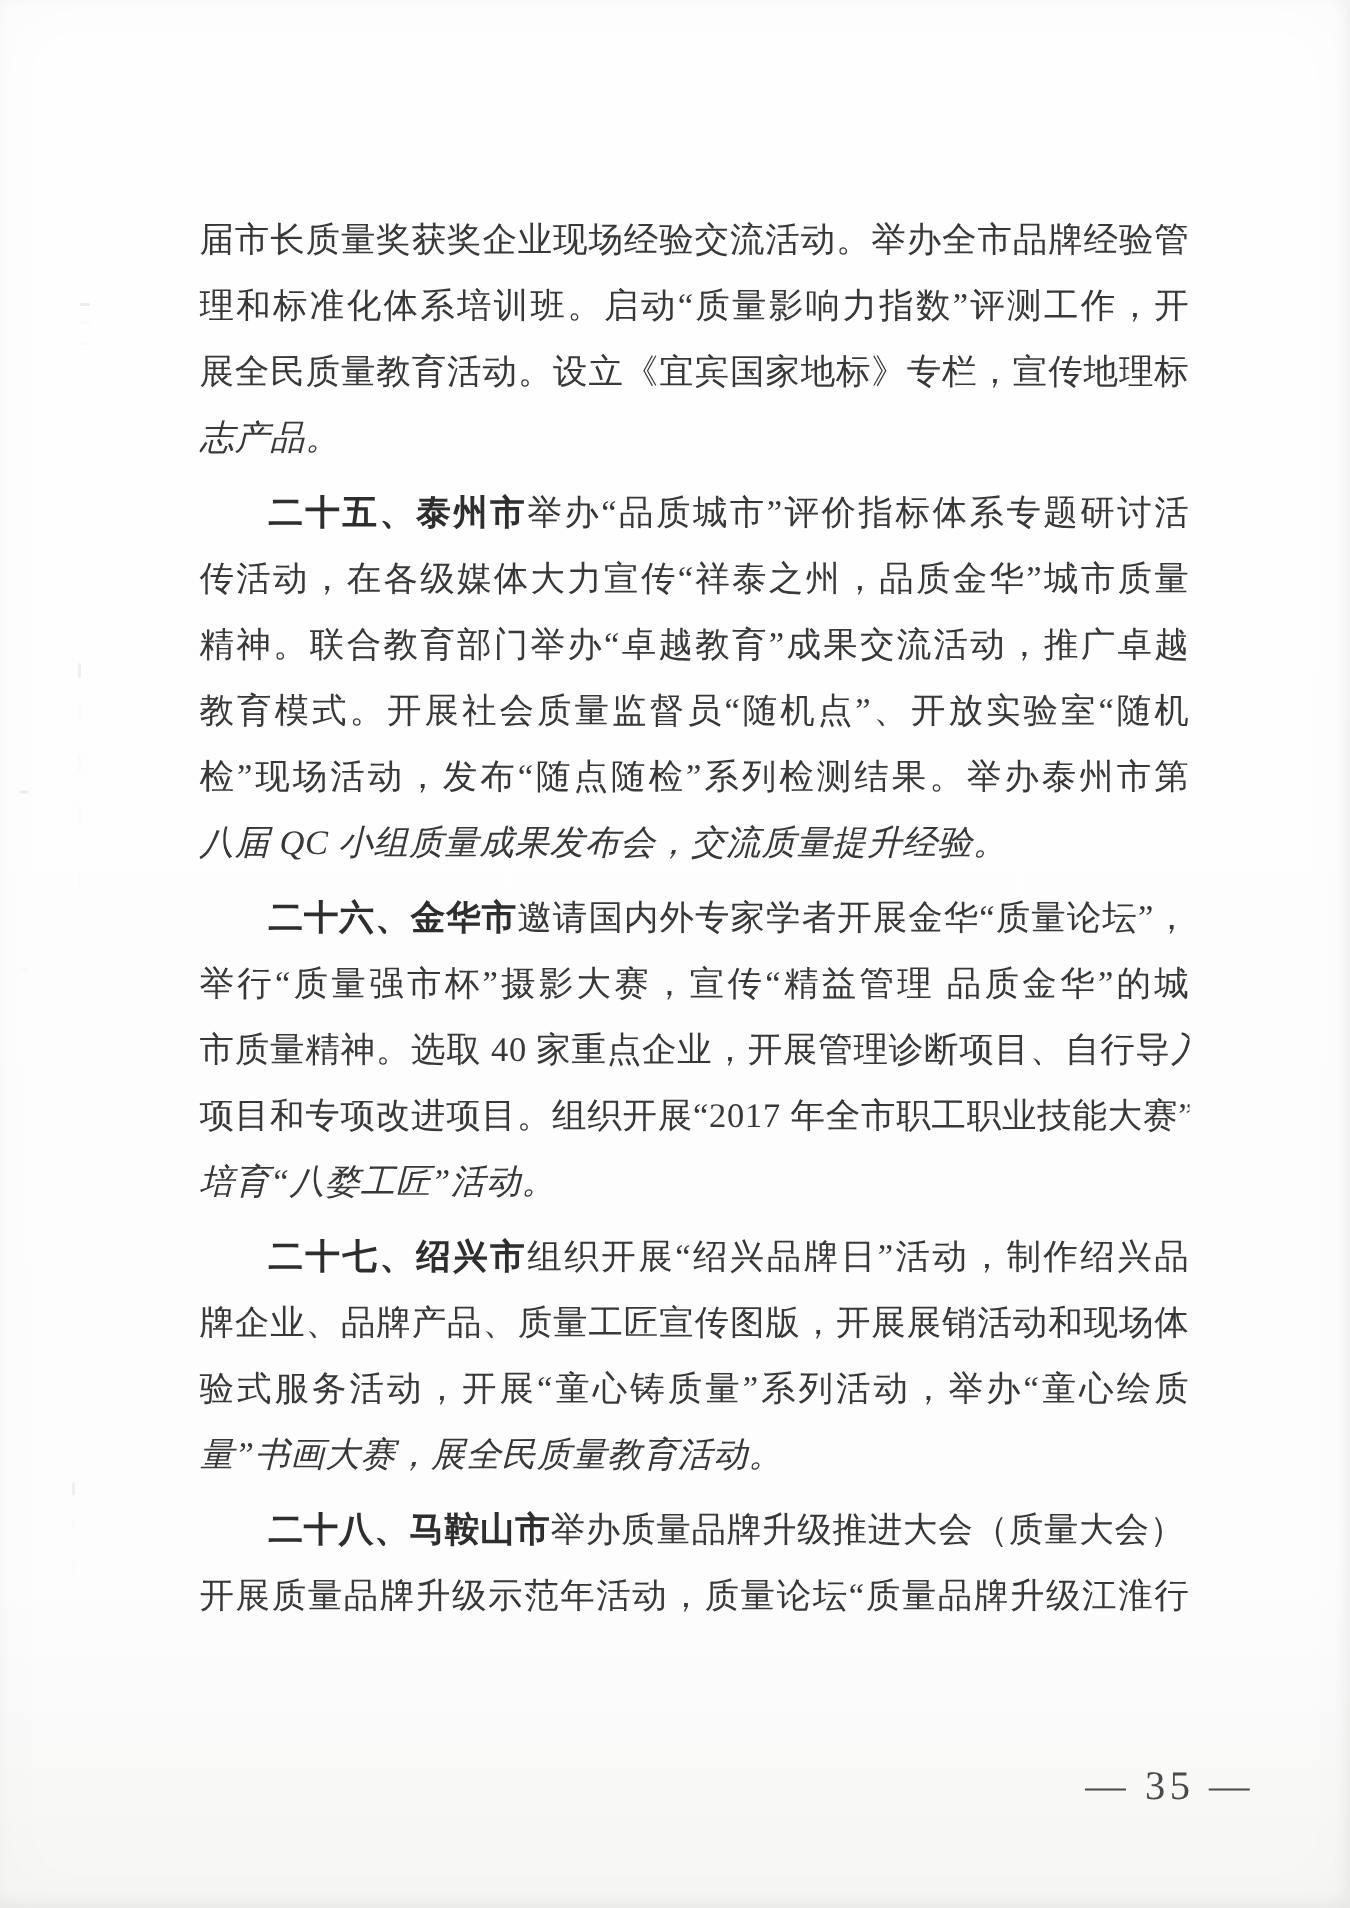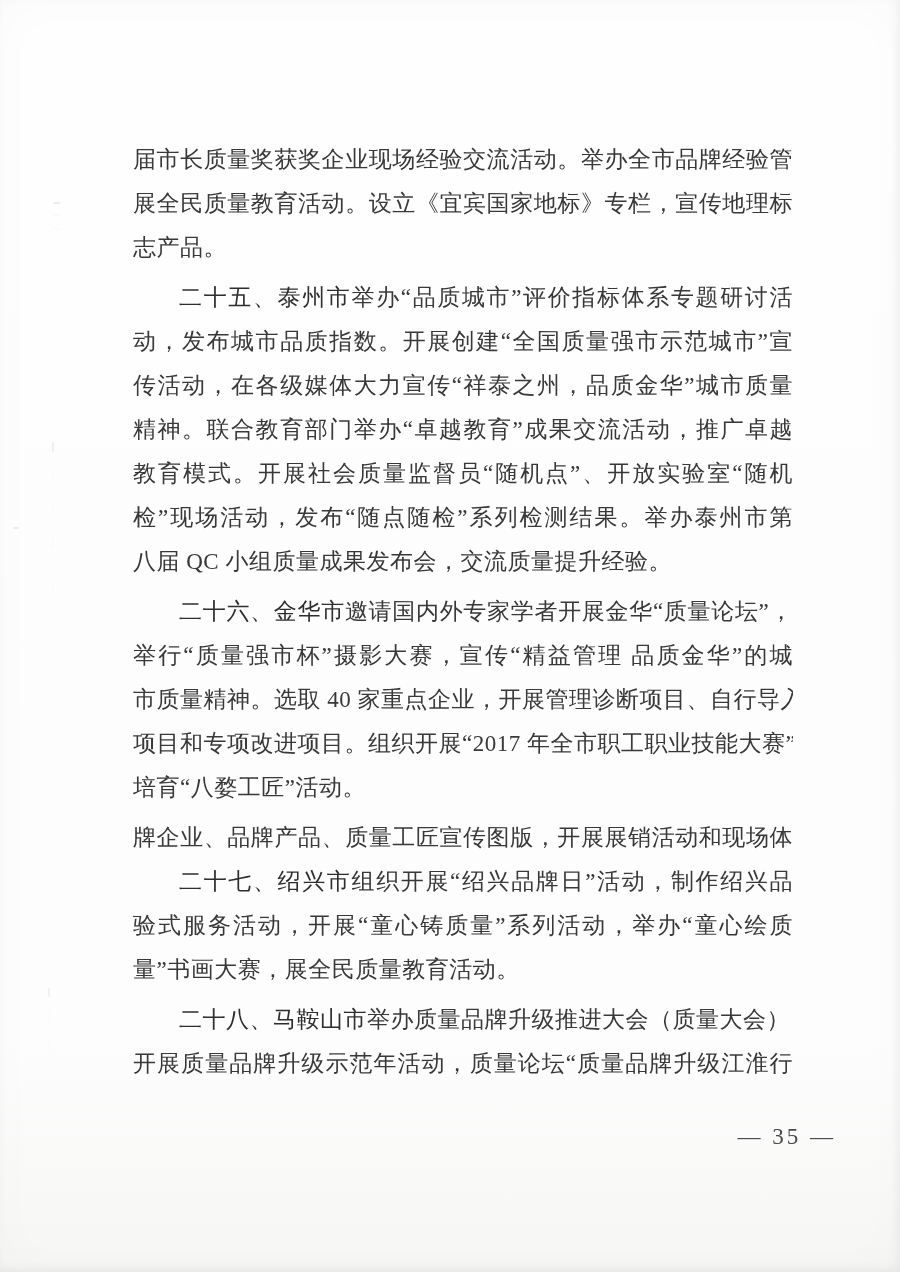--- a/index.html
+++ b/index.html
@@ -30,27 +30,28 @@
     height: 44px;
     letter-spacing: 0.5px;
     text-align: justify;
     text-align-last: justify;
     white-space: nowrap;
     overflow: hidden;
   }
   .line.short {
     text-align: left;
     text-align-last: left;
+    font-style: italic;
   }
   .line.head { padding-left: 46px; }
-  .lead { font-weight: normal; color: #2e2e2e; }
+  .lead { font-weight: bold; color: #2e2e2e; }
   .page-number {
     position: absolute;
-    top: 1124px; right: 64px;
-    font-size: 23px;
+    top: 1175px; right: 64px;
+    font-size: 27px;
     letter-spacing: 3px;
     color: #4a4a4a;
   }
   
   .artifact { position: absolute; background: #9aa0a6; border-radius: 1px; }
   .a1 { left: 53px; top: 202px; width: 7px; height: 2px; opacity: .18; box-shadow: 0 12px 0 rgba(120,125,130,.16), 0 26px 0 rgba(120,125,130,.12); }
   .a2 { left: 52px; top: 442px; width: 2px; height: 10px; opacity: .15; box-shadow: 0 28px 0 rgba(120,125,130,.14), 0 62px 0 rgba(120,125,130,.17), 0 96px 0 rgba(120,125,130,.13), 0 140px 0 rgba(120,125,130,.12); }
   .a3 { left: 13px; top: 527px; width: 6px; height: 2px; opacity: .16; box-shadow: 0 118px 0 rgba(120,125,130,.13); }
   .a4 { left: 48px; top: 988px; width: 2px; height: 9px; opacity: .13; box-shadow: 0 24px 0 rgba(120,125,130,.12), 0 52px 0 rgba(120,125,130,.11); }
 </style>
@@ -61,45 +62,45 @@
 
   <span class="artifact a1"></span>
   <span class="artifact a2"></span>
   <span class="artifact a3"></span>
   <span class="artifact a4"></span>
 
   <div class="content">
 
     <div class="para">
       <div class="line">届市长质量奖获奖企业现场经验交流活动。举办全市品牌经验管</div>
+      <div class="line">理和标准化体系培训班。启动“质量影响力指数”评测工作，开</div>
       <div class="line">展全民质量教育活动。设立《宜宾国家地标》专栏，宣传地理标</div>
       <div class="line short">志产品。</div>
     </div>
 
     <div class="para">
       <div class="line head"><span class="lead">二十五、泰州市</span><span>举办“品质城市”评价指标体系专题研讨活</span></div>
-      <div class="line">动，发布城市品质指数。开展创建“全国质量强市示范城市”宣</div>
       <div class="line">传活动，在各级媒体大力宣传“祥泰之州，品质金华”城市质量</div>
       <div class="line">精神。联合教育部门举办“卓越教育”成果交流活动，推广卓越</div>
       <div class="line">教育模式。开展社会质量监督员“随机点”、开放实验室“随机</div>
       <div class="line">检”现场活动，发布“随点随检”系列检测结果。举办泰州市第</div>
       <div class="line short">八届 QC 小组质量成果发布会，交流质量提升经验。</div>
     </div>
 
     <div class="para">
       <div class="line head"><span class="lead">二十六、金华市</span><span>邀请国内外专家学者开展金华“质量论坛”，</span></div>
       <div class="line">举行“质量强市杯”摄影大赛，宣传“精益管理 品质金华”的城</div>
       <div class="line">市质量精神。选取 40 家重点企业，开展管理诊断项目、自行导入</div>
       <div class="line">项目和专项改进项目。组织开展“2017 年全市职工职业技能大赛”、</div>
       <div class="line short">培育“八婺工匠”活动。</div>
     </div>
 
     <div class="para">
+      <div class="line head"><span class="lead">二十七、绍兴市</span><span>组织开展“绍兴品牌日”活动，制作绍兴品</span></div>
       <div class="line">牌企业、品牌产品、质量工匠宣传图版，开展展销活动和现场体</div>
-      <div class="line head"><span class="lead">二十七、绍兴市</span><span>组织开展“绍兴品牌日”活动，制作绍兴品</span></div>
       <div class="line">验式服务活动，开展“童心铸质量”系列活动，举办“童心绘质</div>
       <div class="line short">量”书画大赛，展全民质量教育活动。</div>
     </div>
 
     <div class="para">
       <div class="line head"><span class="lead">二十八、马鞍山市</span><span>举办质量品牌升级推进大会（质量大会），</span></div>
       <div class="line">开展质量品牌升级示范年活动，质量论坛“质量品牌升级江淮行</div>
     </div>
 
   </div>

